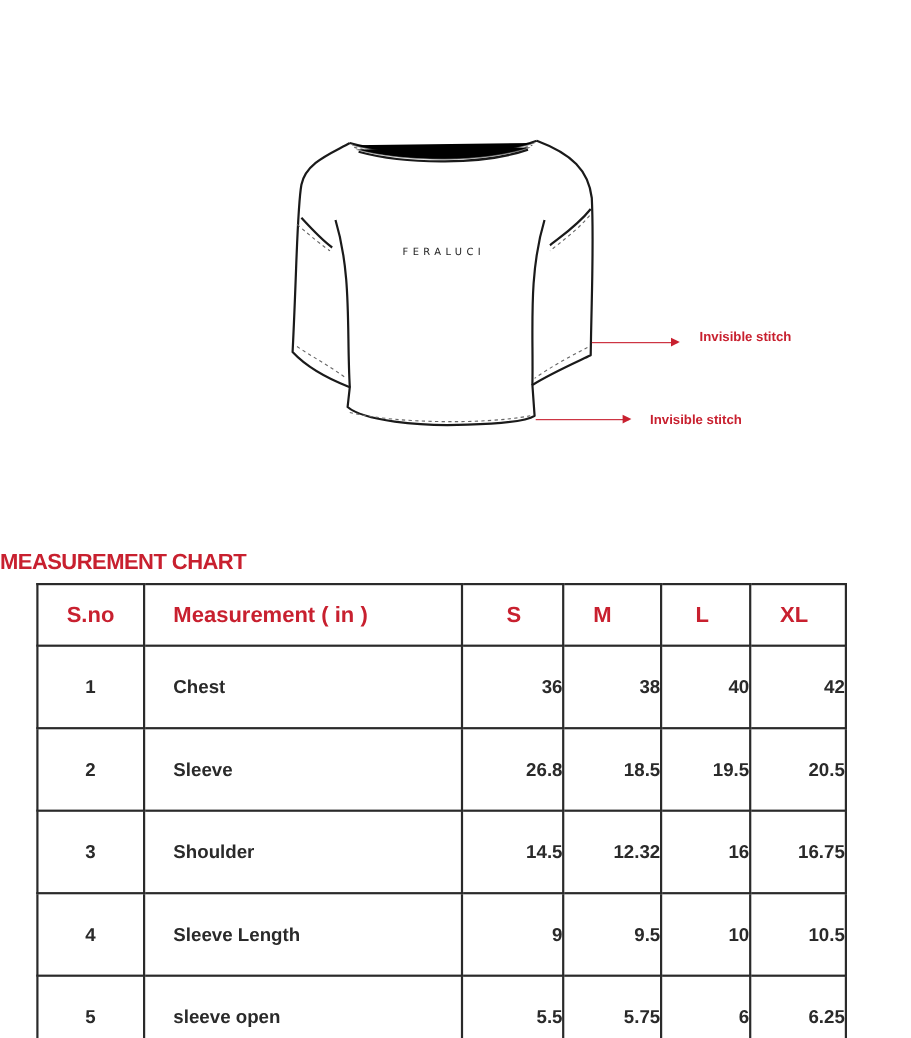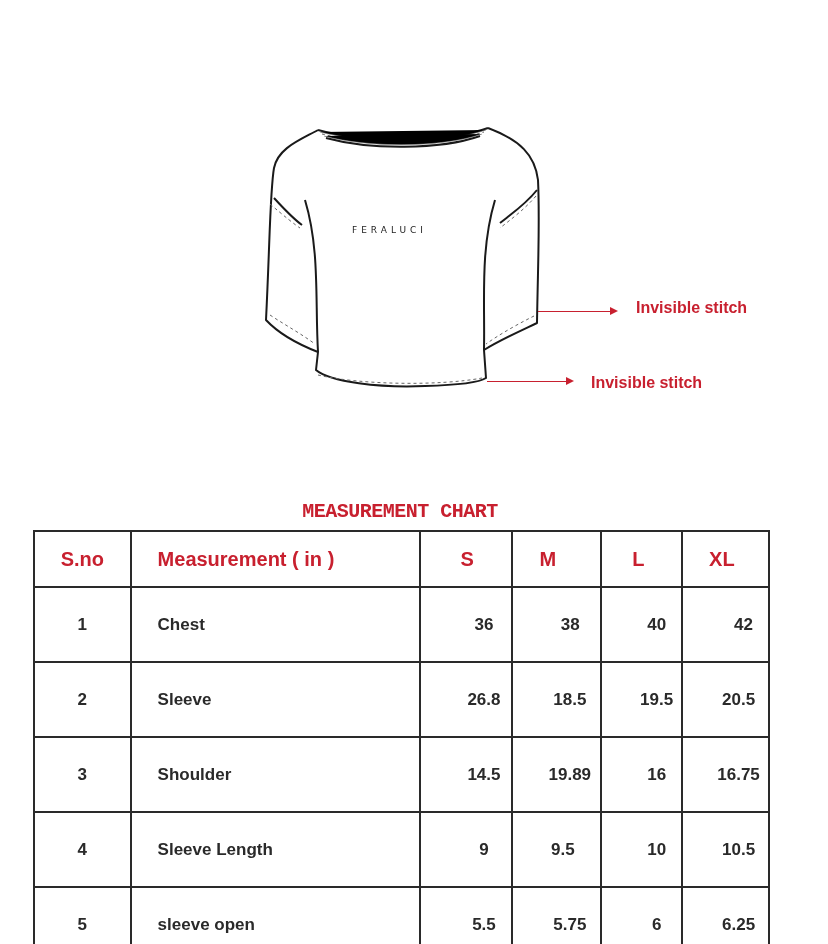--- a/index.html
+++ b/index.html
@@ -1,28 +1,28 @@
 <!DOCTYPE html>
 <html><head>
 <meta charset="utf-8">
 <style>
   html, body { margin:0; padding:0; background:#ffffff; }
   body { width:828px; height:944px; position:relative; overflow:hidden; font-family:"Liberation Sans", sans-serif; }
   .shirt { position:absolute; left:260px; top:120px; width:290px; height:280px; }
-  .brand { position:absolute; left:352px; top:225px; font-size:9px; letter-spacing:4px; color:#222; font-family:"DejaVu Sans", sans-serif; }
-  .callout { position:absolute; color:#c8202f; font-weight:bold; font-size:16px; }
+  .brand { position:absolute; left:366px; top:225px; font-size:9px; letter-spacing:4px; color:#222; font-family:"DejaVu Sans", sans-serif; }
+  .callout { position:absolute; color:#c8202f; font-weight:bold; font-size:12px; }
   .arrow { position:absolute; height:1px; background:#c8202f; }
   .arrow::after { content:""; position:absolute; right:-2px; top:-4px; border-left:8px solid #c8202f; border-top:4.5px solid transparent; border-bottom:4.5px solid transparent; }
-  .title { position:absolute; left:0; width:800px; top:500px; text-align:center; color:#c8202f; font-weight:bold; font-size:20px; letter-spacing:-0.5px;font-family:Liberation Mono, monospace; }
+  .title { position:absolute; left:0; width:800px; top:500px; text-align:left; color:#c8202f; font-weight:bold; font-size:20px; letter-spacing:-0.5px; }
   table.chart { position:absolute; left:33px; top:530px; width:737px; height:433px; border-collapse:collapse; }
   table.chart td, table.chart th { border:2px solid #2a2a2a; padding:0; font-weight:bold; color:#2a2a2a; font-size:17px; }
   table.chart th { color:#c8202f; font-size:20px; height:54px; }
   table.chart th.meas, table.chart td.meas { text-align:left; padding-left:26px;margin-left:28px; }
   table.chart th.sno, table.chart td.sno { text-align:center; }
-  table.chart td.val { text-align:center; padding-left:36px; }
+  table.chart td.val { text-align:right; padding-left:36px; }
   table.chart th.size { text-align:left; padding-left:40px; }
 </style>
 </head>
 <body>
 
 <svg class="shirt" viewBox="0 0 290 280" width="290" height="280">
   <g fill="none" stroke="#1a1a1a" stroke-width="2" stroke-linejoin="round">
     <path d="M58,10 C40,20 18,28 14,48 C10,70 10,120 6,200 C20,215 40,225 58,232 L56,250 C70,262 120,268 165,266 C200,265 220,262 226,258 L224,230 C240,220 258,212 277,203 C278,140 280,100 278,60 C275,35 260,20 228,8"></path>
     <path d="M58,10 C100,22 190,22 228,8"></path>
     <path d="M66,18 C110,30 180,30 220,16"></path>
@@ -86,21 +86,21 @@
     <td class="meas">Sleeve</td>
     <td class="val">26.8</td>
     <td class="val" style="padding-left:26px">18.5</td>
     <td class="val" style="padding-left:30px">19.5</td>
     <td class="val" style="padding-left:26px">20.5</td>
   </tr>
   <tr>
     <td class="sno">3</td>
     <td class="meas">Shoulder</td>
     <td class="val">14.5</td>
-    <td class="val" style="padding-left:26px">19.89</td>
+    <td class="val" style="padding-left:26px">12.32</td>
     <td class="val" style="padding-left:30px">16</td>
     <td class="val" style="padding-left:26px">16.75</td>
   </tr>
   <tr>
     <td class="sno">4</td>
     <td class="meas">Sleeve Length</td>
     <td class="val">9</td>
     <td class="val" style="padding-left:12px">9.5</td>
     <td class="val" style="padding-left:30px">10</td>
     <td class="val" style="padding-left:26px">10.5</td>

